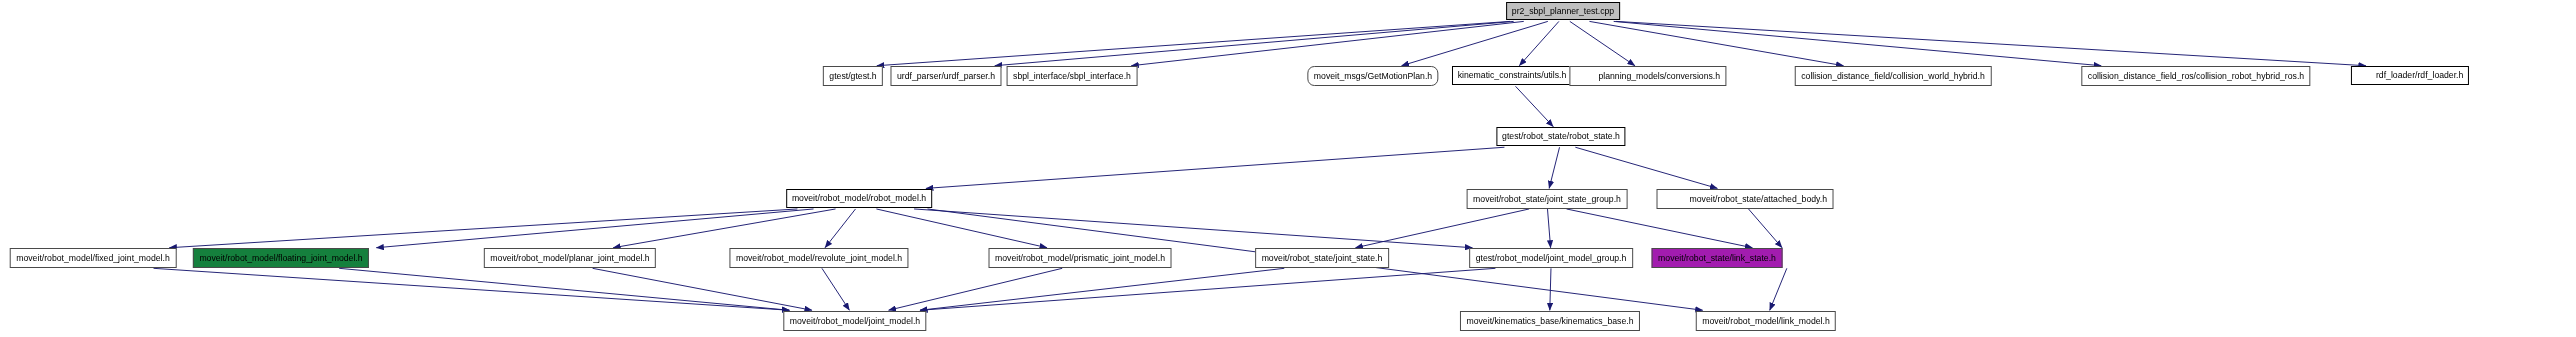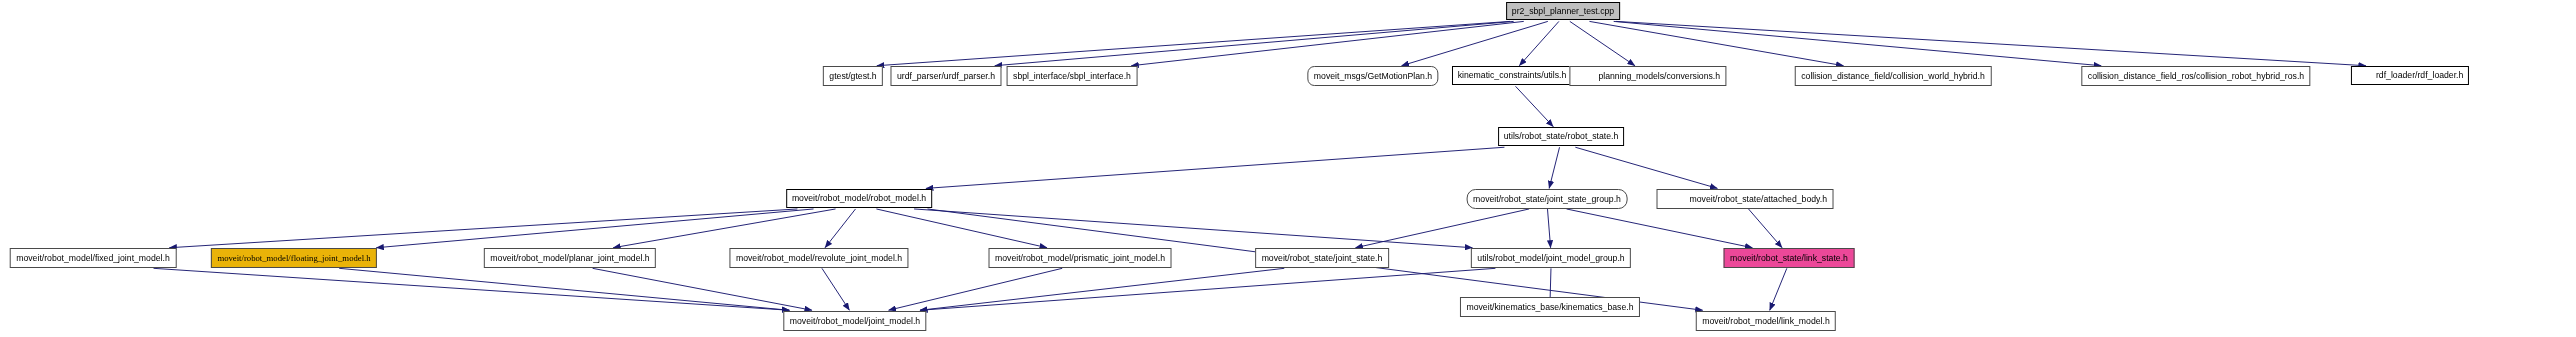--- a/index.html
+++ b/index.html
@@ -89,30 +89,30 @@
       <div class="node root" style="left: 1563px; top: 1.6px; background: rgb(191, 191, 191); border-color: rgb(0, 0, 0);">pr2_sbpl_planner_test.cpp</div>
       <div class="node" style="left: 853px; top: 66px; background: rgb(255, 255, 255); border-color: rgb(74, 74, 74);">gtest/gtest.h</div>
       <div class="node" style="left: 946px; top: 66px; background: rgb(255, 255, 255); border-color: rgb(74, 74, 74);">urdf_parser/urdf_parser.h</div>
       <div class="node" style="left: 1072px; top: 66px; background: rgb(255, 255, 255); border-color: rgb(74, 74, 74);">sbpl_interface/sbpl_interface.h</div>
       <div class="node" style="left: 1373px; top: 66px; background: rgb(255, 255, 255); border-color: rgb(74, 74, 74); border-radius: 7px;">moveit_msgs/GetMotionPlan.h</div>
       <div class="node bold" style="left: 1512px; top: 66px; background: rgb(255, 255, 255); border-color: rgb(0, 0, 0);">kinematic_constraints/utils.h</div>
       <div class="node" style="left: 1648px; top: 66px; background: rgb(255, 255, 255); border-color: rgb(74, 74, 74); padding-left: 28px;">planning_models/conversions.h</div>
       <div class="node" style="left: 1893px; top: 66px; background: rgb(255, 255, 255); border-color: rgb(74, 74, 74);">collision_distance_field/collision_world_hybrid.h</div>
       <div class="node" style="left: 2196px; top: 66px; background: rgb(255, 255, 255); border-color: rgb(74, 74, 74);">collision_distance_field_ros/collision_robot_hybrid_ros.h</div>
       <div class="node bold" style="left: 2410px; top: 66px; background: rgb(255, 255, 255); border-color: rgb(0, 0, 0); padding-left: 24px;">rdf_loader/rdf_loader.h</div>
-      <div class="node bold" style="left: 1561px; top: 127px; background: rgb(255, 255, 255); border-color: rgb(0, 0, 0);">utils/robot_state/robot_state.h</div>
+      <div class="node bold" style="left: 1561px; top: 127px; background: rgb(255, 255, 255); border-color: rgb(0, 0, 0);">gtest/robot_state/robot_state.h</div>
       <div class="node bold" style="left: 859px; top: 189px; background: rgb(255, 255, 255); border-color: rgb(0, 0, 0);">moveit/robot_model/robot_model.h</div>
-      <div class="node" style="left: 1547px; top: 189px; background: rgb(255, 255, 255); border-color: rgb(74, 74, 74); border-radius: 9px;">moveit/robot_state/joint_state_group.h</div>
+      <div class="node" style="left: 1547px; top: 189px; background: rgb(255, 255, 255); border-color: rgb(74, 74, 74);">moveit/robot_state/joint_state_group.h</div>
       <div class="node" style="left: 1745px; top: 189px; background: rgb(255, 255, 255); border-color: rgb(74, 74, 74); padding-left: 32px;">moveit/robot_state/attached_body.h</div>
       <div class="node" style="left: 93px; top: 248px; background: rgb(255, 255, 255); border-color: rgb(74, 74, 74);">moveit/robot_model/fixed_joint_model.h</div>
-      <div class="node" style="left: 294px; top: 248px; background: #eab308; border-color: rgb(74, 74, 74); font-family: Liberation Serif, serif;">moveit/robot_model/floating_joint_model.h</div>
+      <div class="node" style="left: 281px; top: 248px; background: #15803d; border-color: rgb(74, 74, 74);">moveit/robot_model/floating_joint_model.h</div>
       <div class="node" style="left: 570px; top: 248px; background: rgb(255, 255, 255); border-color: rgb(74, 74, 74);">moveit/robot_model/planar_joint_model.h</div>
       <div class="node" style="left: 819px; top: 248px; background: rgb(255, 255, 255); border-color: rgb(74, 74, 74);">moveit/robot_model/revolute_joint_model.h</div>
       <div class="node" style="left: 1080px; top: 248px; background: rgb(255, 255, 255); border-color: rgb(74, 74, 74);">moveit/robot_model/prismatic_joint_model.h</div>
       <div class="node" style="left: 1322px; top: 248px; background: rgb(255, 255, 255); border-color: rgb(74, 74, 74);">moveit/robot_state/joint_state.h</div>
-      <div class="node" style="left: 1551px; top: 248px; background: rgb(255, 255, 255); border-color: rgb(74, 74, 74);">utils/robot_model/joint_model_group.h</div>
-      <div class="node" style="left: 1789px; top: 248px; background: #ec4899; border-color: rgb(74, 74, 74);">moveit/robot_state/link_state.h</div>
+      <div class="node" style="left: 1551px; top: 248px; background: rgb(255, 255, 255); border-color: rgb(74, 74, 74);">gtest/robot_model/joint_model_group.h</div>
+      <div class="node" style="left: 1717px; top: 248px; background: #a21caf; border-color: rgb(74, 74, 74);">moveit/robot_state/link_state.h</div>
       <div class="node" style="left: 855px; top: 311px; background: rgb(255, 255, 255); border-color: rgb(74, 74, 74);">moveit/robot_model/joint_model.h</div>
-      <div class="node" style="left: 1550px; top: 297px; background: rgb(255, 255, 255); border-color: rgb(74, 74, 74);">moveit/kinematics_base/kinematics_base.h</div>
+      <div class="node" style="left: 1550px; top: 311px; background: rgb(255, 255, 255); border-color: rgb(74, 74, 74);">moveit/kinematics_base/kinematics_base.h</div>
       <div class="node" style="left: 1766px; top: 311px; background: rgb(255, 255, 255); border-color: rgb(74, 74, 74);">moveit/robot_model/link_model.h</div>
     </div>
 </div>
 
 
 </body></html>

